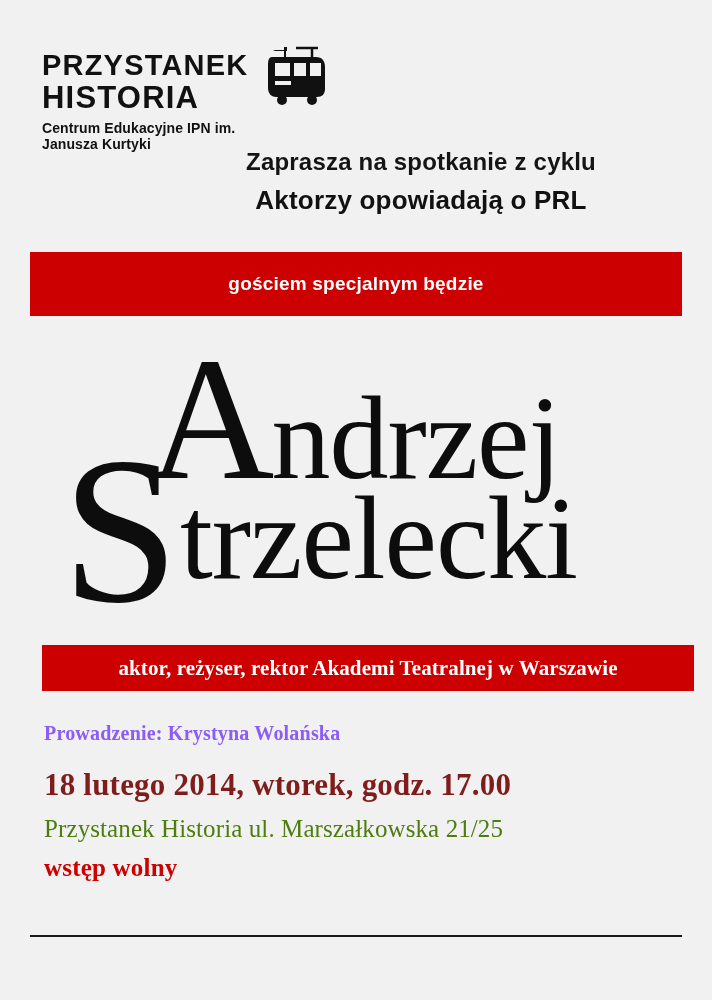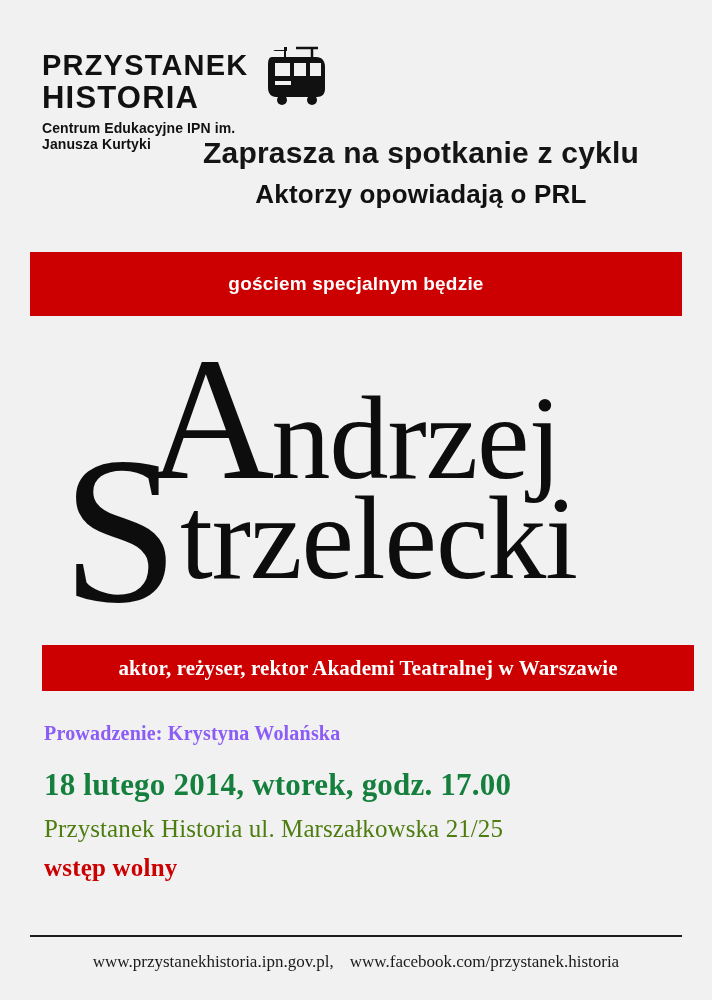--- a/index.html
+++ b/index.html
@@ -61,23 +61,24 @@
     left: 0;
     top: 136px;
     width: 712px;
     text-align: center;
     padding-left: 130px;
     box-sizing: border-box;
   }
   .invite-line1 {
     font-family: "Liberation Sans", sans-serif;
     font-weight: bold;
-    font-size: 30px;
+    font-size: 24px;
     color: #151515;
     letter-spacing: 0.2px;
+    margin-top: 12px;
   }
   .invite-line2 {
     font-family: "Liberation Sans", sans-serif;
     font-weight: bold;
     font-size: 26px;
     color: #111;
     margin-top: 9px;
     letter-spacing: 0.2px;
   }
 
@@ -166,21 +167,21 @@
     font-family: "Liberation Serif", serif;
     font-weight: bold;
     font-size: 20px;
     color: #8b5cf6;
     letter-spacing: 0.2px;
   }
   .datetime {
     font-family: "Liberation Serif", serif;
     font-weight: bold;
     font-size: 31px;
-    color: #15803d;
+    color: #7f1d1d;
     margin-top: 22px;
     letter-spacing: 0.2px;
   }
   .place {
     font-family: "Liberation Serif", serif;
     font-size: 25px;
     color: #4d7c0f;
     margin-top: 12px;
     letter-spacing: 0.1px;
   }
@@ -270,17 +271,14 @@
   </div>
 
   <div class="details">
     <div class="host">Prowadzenie: Krystyna Wolańska</div>
     <div class="datetime">18 lutego 2014, wtorek, godz. 17.00</div>
     <div class="place">Przystanek Historia ul. Marszałkowska 21/25</div>
     <div class="free">wstęp wolny</div>
   </div>
 
   <div class="footer-rule"></div>
-  <div class="footer">
-    <span>www.przystanekhistoria.ipn.gov.pl,</span><span class="gap"></span><span>www.facebook.com/przystanek.historia</span>
-  </div>
 
 </div>
 
 </body></html>

